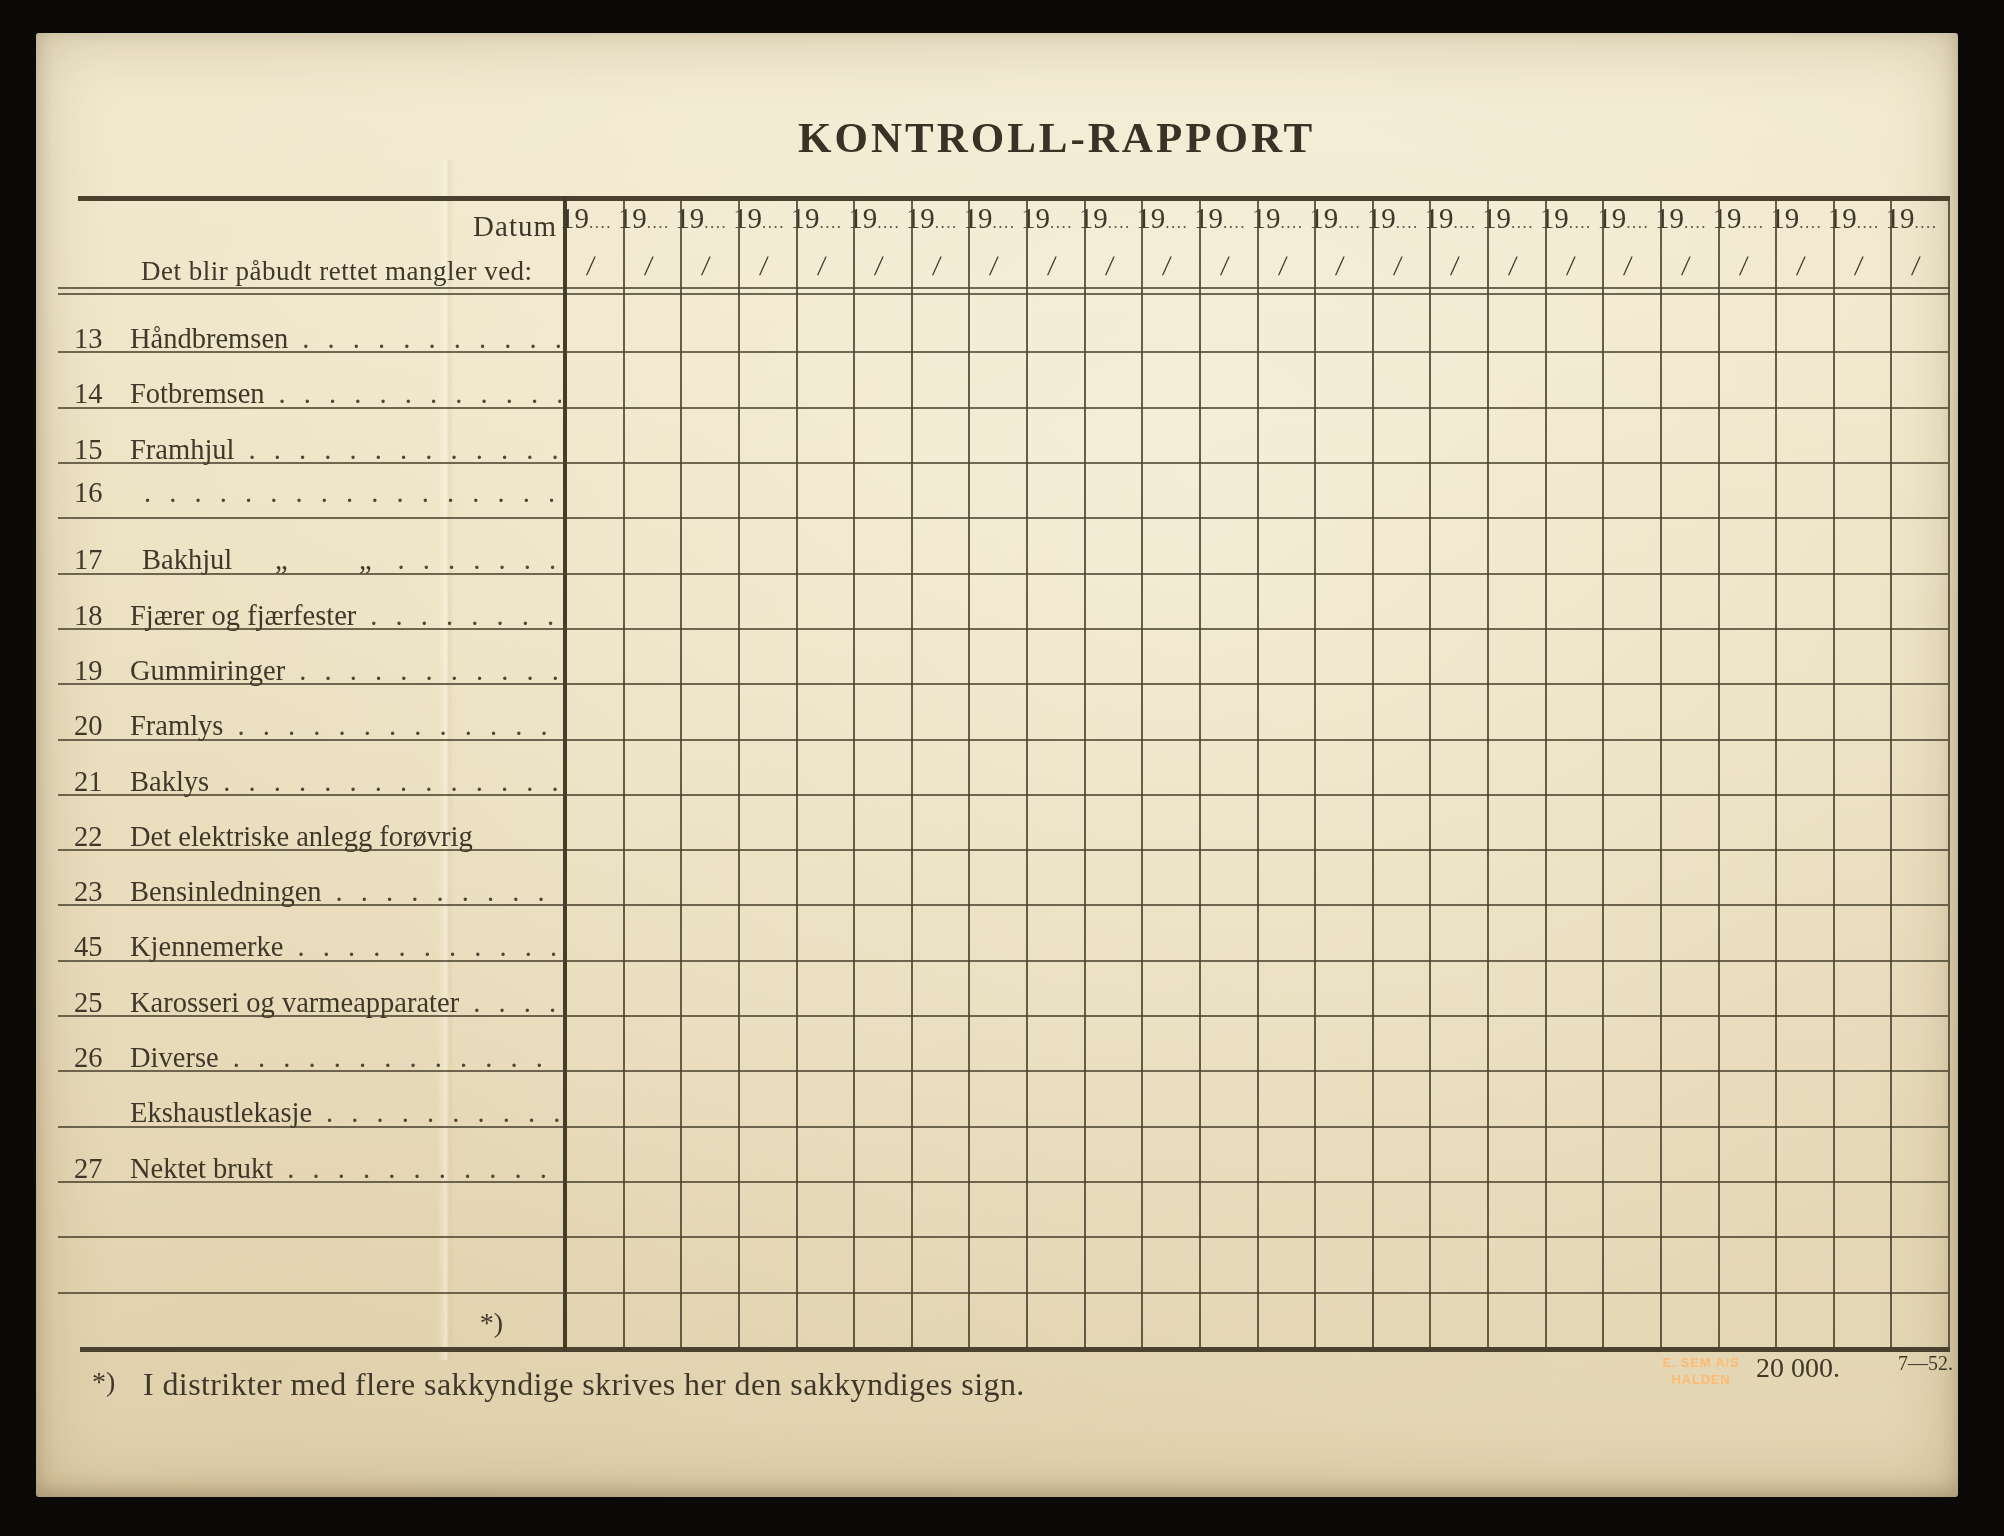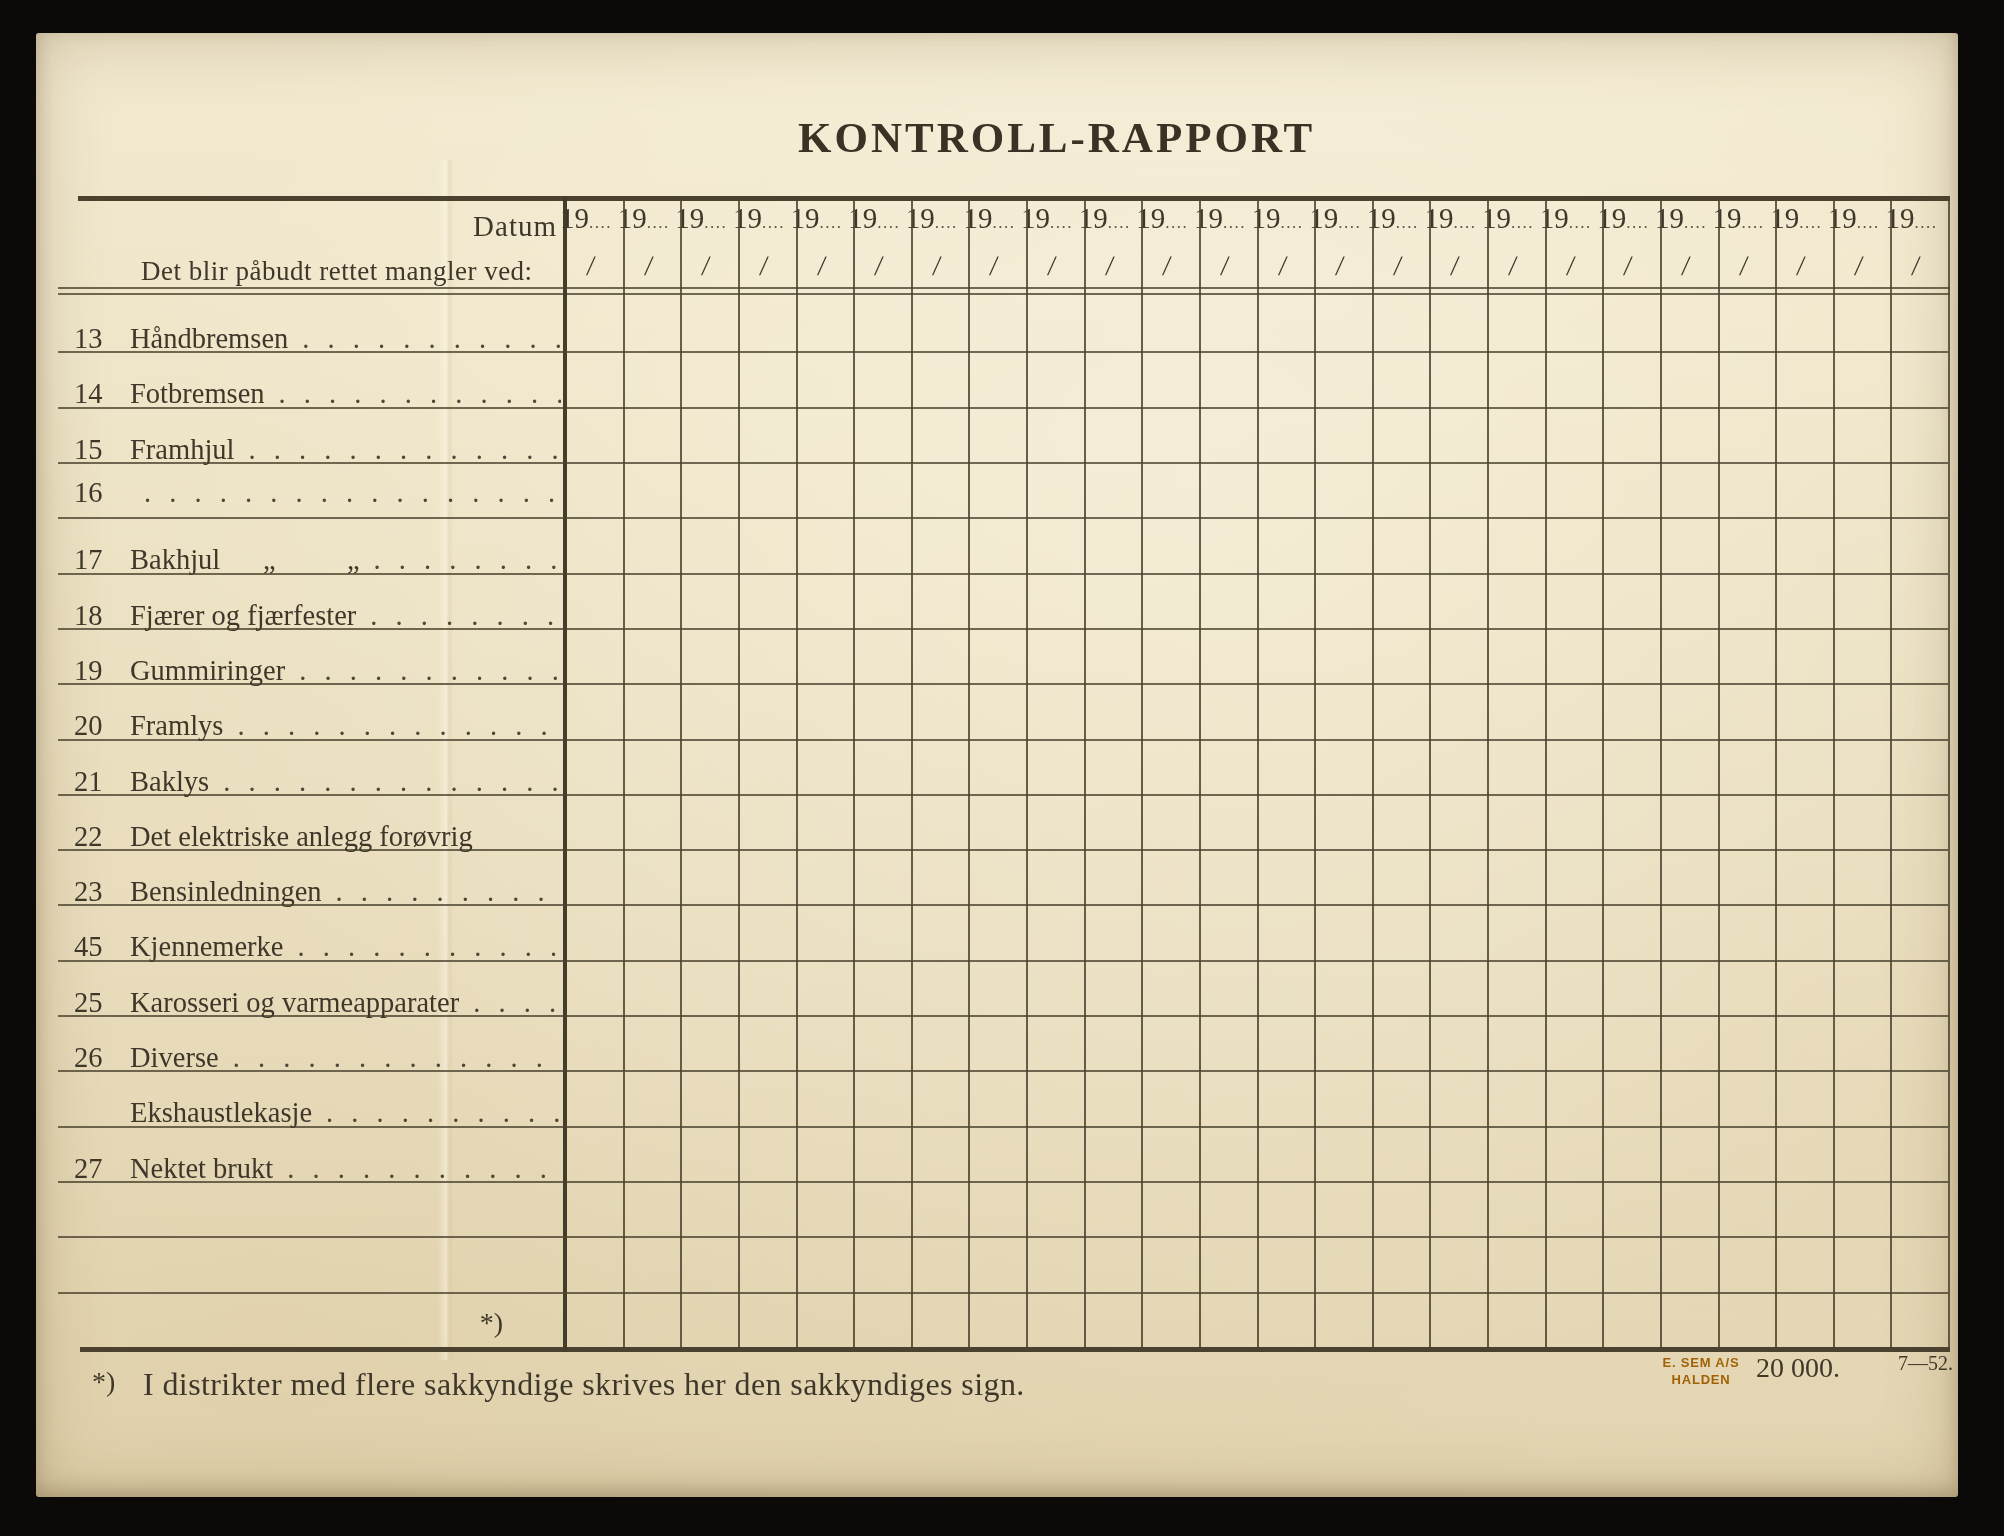--- a/index.html
+++ b/index.html
@@ -64,21 +64,21 @@
     font-size:28.5px; opacity:0.9;
   }
   .item-row .star { margin-left:auto; padding-right:58px; font-size:28px; }
   .grid-cells { position:absolute; background:transparent; }
   
   .footnote-marker { position:absolute; left:92px; top:1366px; font-size:28px; }
   .footnote { position:absolute; left:143px; top:1366px; font-size:32px; letter-spacing:0.4px; }
   .printer {
     position:absolute; left:1656px; top:1354px; width:90px;
     font-family:"Liberation Sans", sans-serif; font-size:13px; font-weight:bold;
-    letter-spacing:0.8px; text-align:center; line-height:17px; color:#a16207;
+    letter-spacing:0.8px; text-align:center; line-height:17px; color:#fdba74;
   }
   .print-run  { position:absolute; left:1756px; top:1352px; font-size:28px; }
   .print-date { position:absolute; left:1898px; top:1352px; font-size:20px; }
 </style>
 </head>
 <body>
 
 <div class="page">
   <div class="paper"></div>
   <div class="crease"></div>
@@ -189,21 +189,21 @@
       <div class="ln thin" style="left: 58px; top: 1125.74px; width: 1890px;"></div>
       <div class="ln thin" style="left: 58px; top: 1181.05px; width: 1890px;"></div>
       <div class="ln thin" style="left: 58px; top: 1236.37px; width: 1890px;"></div>
       <div class="ln thin" style="left: 58px; top: 1291.68px; width: 1890px;"></div>
     </div>
   <div id="rows-layer">
       <div class="item-row" style="top: 296px; width: 503px; height: 55.3158px; line-height: 61.3158px;"><span class="no">13</span><span class="lab">Håndbremsen</span><span class="leader">. . . . . . . . . . . . . . . . . . . . . . . . . . . . . . . . . . . . . . . . </span></div>
       <div class="item-row" style="top: 351.316px; width: 503px; height: 55.3158px; line-height: 61.3158px;"><span class="no">14</span><span class="lab">Fotbremsen</span><span class="leader">. . . . . . . . . . . . . . . . . . . . . . . . . . . . . . . . . . . . . . . . </span></div>
       <div class="item-row" style="top: 406.632px; width: 503px; height: 55.3158px; line-height: 61.3158px;"><span class="no">15</span><span class="lab">Framhjul</span><span class="leader">. . . . . . . . . . . . . . . . . . . . . . . . . . . . . . . . . . . . . . . . </span></div>
       <div class="item-row" style="top: 461.947px; width: 503px; height: 55.3158px; line-height: 61.3158px;"><span class="no">16</span><span class="leader">. . . . . . . . . . . . . . . . . . . . . . . . . . . . . . . . . . . . . . . . </span></div>
-      <div class="item-row" style="top: 517.263px; width: 503px; height: 55.3158px; line-height: 61.3158px;"><span class="no">17</span><span class="lab">Bakhjul  „   „</span><span class="leader">. . . . . . . . . . . . . . . . . . . . . . . . . . . . . . . . . . . . . . . . </span></div>
+      <div class="item-row" style="top: 517.263px; width: 503px; height: 55.3158px; line-height: 61.3158px; gap: 12px;"><span class="no">17</span><span class="lab">Bakhjul  „   „</span><span class="leader">. . . . . . . . . . . . . . . . . . . . . . . . . . . . . . . . . . . . . . . . </span></div>
       <div class="item-row" style="top: 572.579px; width: 503px; height: 55.3158px; line-height: 61.3158px;"><span class="no">18</span><span class="lab">Fjærer og fjærfester</span><span class="leader">. . . . . . . . . . . . . . . . . . . . . . . . . . . . . . . . . . . . . . . . </span></div>
       <div class="item-row" style="top: 627.895px; width: 503px; height: 55.3158px; line-height: 61.3158px;"><span class="no">19</span><span class="lab">Gummiringer</span><span class="leader">. . . . . . . . . . . . . . . . . . . . . . . . . . . . . . . . . . . . . . . . </span></div>
       <div class="item-row" style="top: 683.211px; width: 503px; height: 55.3158px; line-height: 61.3158px;"><span class="no">20</span><span class="lab">Framlys</span><span class="leader">. . . . . . . . . . . . . . . . . . . . . . . . . . . . . . . . . . . . . . . . </span></div>
       <div class="item-row" style="top: 738.526px; width: 503px; height: 55.3158px; line-height: 61.3158px;"><span class="no">21</span><span class="lab">Baklys</span><span class="leader">. . . . . . . . . . . . . . . . . . . . . . . . . . . . . . . . . . . . . . . . </span></div>
       <div class="item-row" style="top: 793.842px; width: 503px; height: 55.3158px; line-height: 61.3158px;"><span class="no">22</span><span class="lab">Det elektriske anlegg forøvrig</span></div>
       <div class="item-row" style="top: 849.158px; width: 503px; height: 51px; line-height: 61.3158px;"><span class="no">23</span><span class="lab">Bensinledningen</span><span class="leader">. . . . . . . . . . . . . . . . . . . . . . . . . . . . . . . . . . . . . . . . </span></div>
       <div class="item-row" style="top: 904.474px; width: 503px; height: 55.3158px; line-height: 61.3158px;"><span class="no">45</span><span class="lab">Kjennemerke</span><span class="leader">. . . . . . . . . . . . . . . . . . . . . . . . . . . . . . . . . . . . . . . . </span></div>
       <div class="item-row" style="top: 959.789px; width: 503px; height: 55.3158px; line-height: 61.3158px;"><span class="no">25</span><span class="lab">Karosseri og varmeapparater</span><span class="leader">. . . . . . . . . . . . . . . . . . . . . . . . . . . . . . . . . . . . . . . . </span></div>
       <div class="item-row" style="top: 1015.11px; width: 503px; height: 55.3158px; line-height: 61.3158px;"><span class="no">26</span><span class="lab">Diverse</span><span class="leader">. . . . . . . . . . . . . . . . . . . . . . . . . . . . . . . . . . . . . . . . </span></div>
       <div class="item-row" style="top: 1070.42px; width: 503px; height: 55.3158px; line-height: 61.3158px;"><span class="no"></span><span class="lab">Ekshaustlekasje</span><span class="leader">. . . . . . . . . . . . . . . . . . . . . . . . . . . . . . . . . . . . . . . . </span></div>

